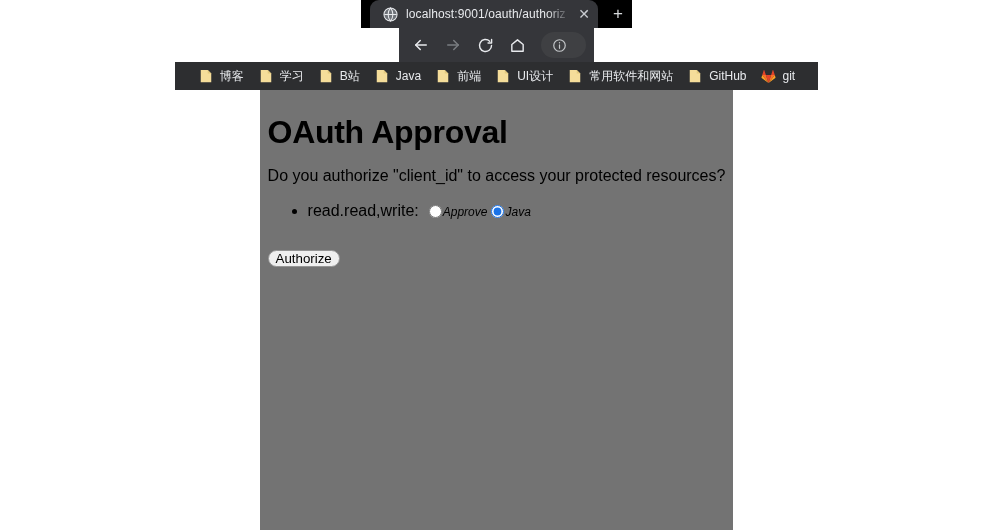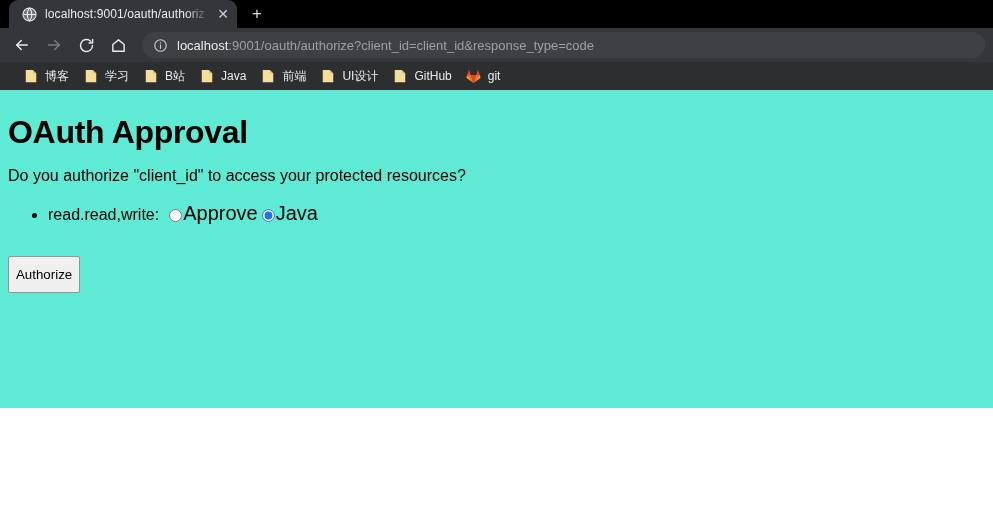--- a/index.html
+++ b/index.html
@@ -5,21 +5,21 @@
   * { box-sizing: border-box; }
   html, body {
     margin: 0; padding: 0;
     width: 993px; height: 530px;
     overflow: hidden;
     background: #ffffff;
     font-family: "Liberation Sans", sans-serif;
   }
 
   
-  .browser { width: 993px; height: 408px; display: flex; flex-direction: column; }
+  .browser { width: 993px; height: 530px; display: flex; flex-direction: column; align-items: center; }
 
   
   .tabstrip {
     height: 28px;
     background: #000000;
     display: flex;
     align-items: flex-end;
     position: relative;
     flex: 0 0 28px;
   }
@@ -140,21 +140,21 @@
   }
   .bm-label {
     font-size: 12px;
     color: #e8eaed;
     white-space: nowrap;
   }
 
   
   .viewport {
     flex: 1 1 auto;
-    background: #5eead4;
+    background: #737373;
     overflow: hidden;
     position: relative;
   }
   .page {
     padding: 8px;
     font-family: "Liberation Serif", serif;
     color: #000000;
   }
   .page h1 {
     margin: 16px 0 16px 0;
@@ -180,29 +180,29 @@
     line-height: 1.45;
   }
   .scope-label { margin-right: 6px; }
   .radio-group { display: inline; }
   input[type="radio"] {
     vertical-align: -2px;
     margin: 0 1px 0 4px;
     width: 13px; height: 13px;
     accent-color: #1a73e8;
   }
-  .radio-label { font-size: 20px; }
+  .radio-label { font-size: 12px; font-style: italic; }
   .btn-authorize {
     margin-top: 14px;
     font-family: "Liberation Sans", sans-serif;
     font-size: 13.3px;
-    padding: 10px 7px;
+    padding: 0 7px;
     background: #efefef;
     border: 1px solid #949494;
-    border-radius: 2px;
+    border-radius: 10px;
     color: #000;
     cursor: pointer;
   }
 </style>
 </head>
 <body>
 
 <div class="browser">
 
   <div class="tabstrip">
@@ -246,21 +246,20 @@
     </div>
 
     <div class="omnibox">
       <span class="info-icon">
         <svg width="15" height="15" viewBox="0 0 24 24" fill="none" stroke="#c4c7ca" stroke-width="1.9">
           <circle cx="12" cy="12" r="9.2"></circle>
           <line x1="12" y1="11" x2="12" y2="16.5" stroke-linecap="round"></line>
           <circle cx="12" cy="7.6" r="1.05" fill="#c4c7ca" stroke="none"></circle>
         </svg>
       </span>
-      <span class="url-text"><span class="host">localhost</span><span>:9001/oauth/authorize?client_id=client_id&amp;response_type=code</span></span>
     </div>
   </div>
 
   <div class="bookmarks">
 
     <div class="bm">
       <span class="bm-icon">
         <svg width="14" height="14" viewBox="0 0 16 16">
             <path d="M2 1h8l4 4v10H2z" fill="#f5dd9a"></path>
             <path d="M10 1v4h4" fill="#e3c97e"></path>
@@ -313,20 +312,29 @@
     <div class="bm">
       <span class="bm-icon">
         <svg width="14" height="14" viewBox="0 0 16 16">
             <path d="M2 1h8l4 4v10H2z" fill="#f5dd9a"></path>
             <path d="M10 1v4h4" fill="#e3c97e"></path>
           </svg>
       </span>
       <span class="bm-label">UI设计</span>
     </div>
 
+    <div class="bm">
+      <span class="bm-icon">
+        <svg width="14" height="14" viewBox="0 0 16 16">
+            <path d="M2 1h8l4 4v10H2z" fill="#f5dd9a"></path>
+            <path d="M10 1v4h4" fill="#e3c97e"></path>
+          </svg>
+      </span>
+      <span class="bm-label">常用软件和网站</span>
+    </div>
 
     <div class="bm">
       <span class="bm-icon">
         <svg width="14" height="14" viewBox="0 0 16 16">
             <path d="M2 1h8l4 4v10H2z" fill="#f5dd9a"></path>
             <path d="M10 1v4h4" fill="#e3c97e"></path>
           </svg>
       </span>
       <span class="bm-label">GitHub</span>
     </div>

